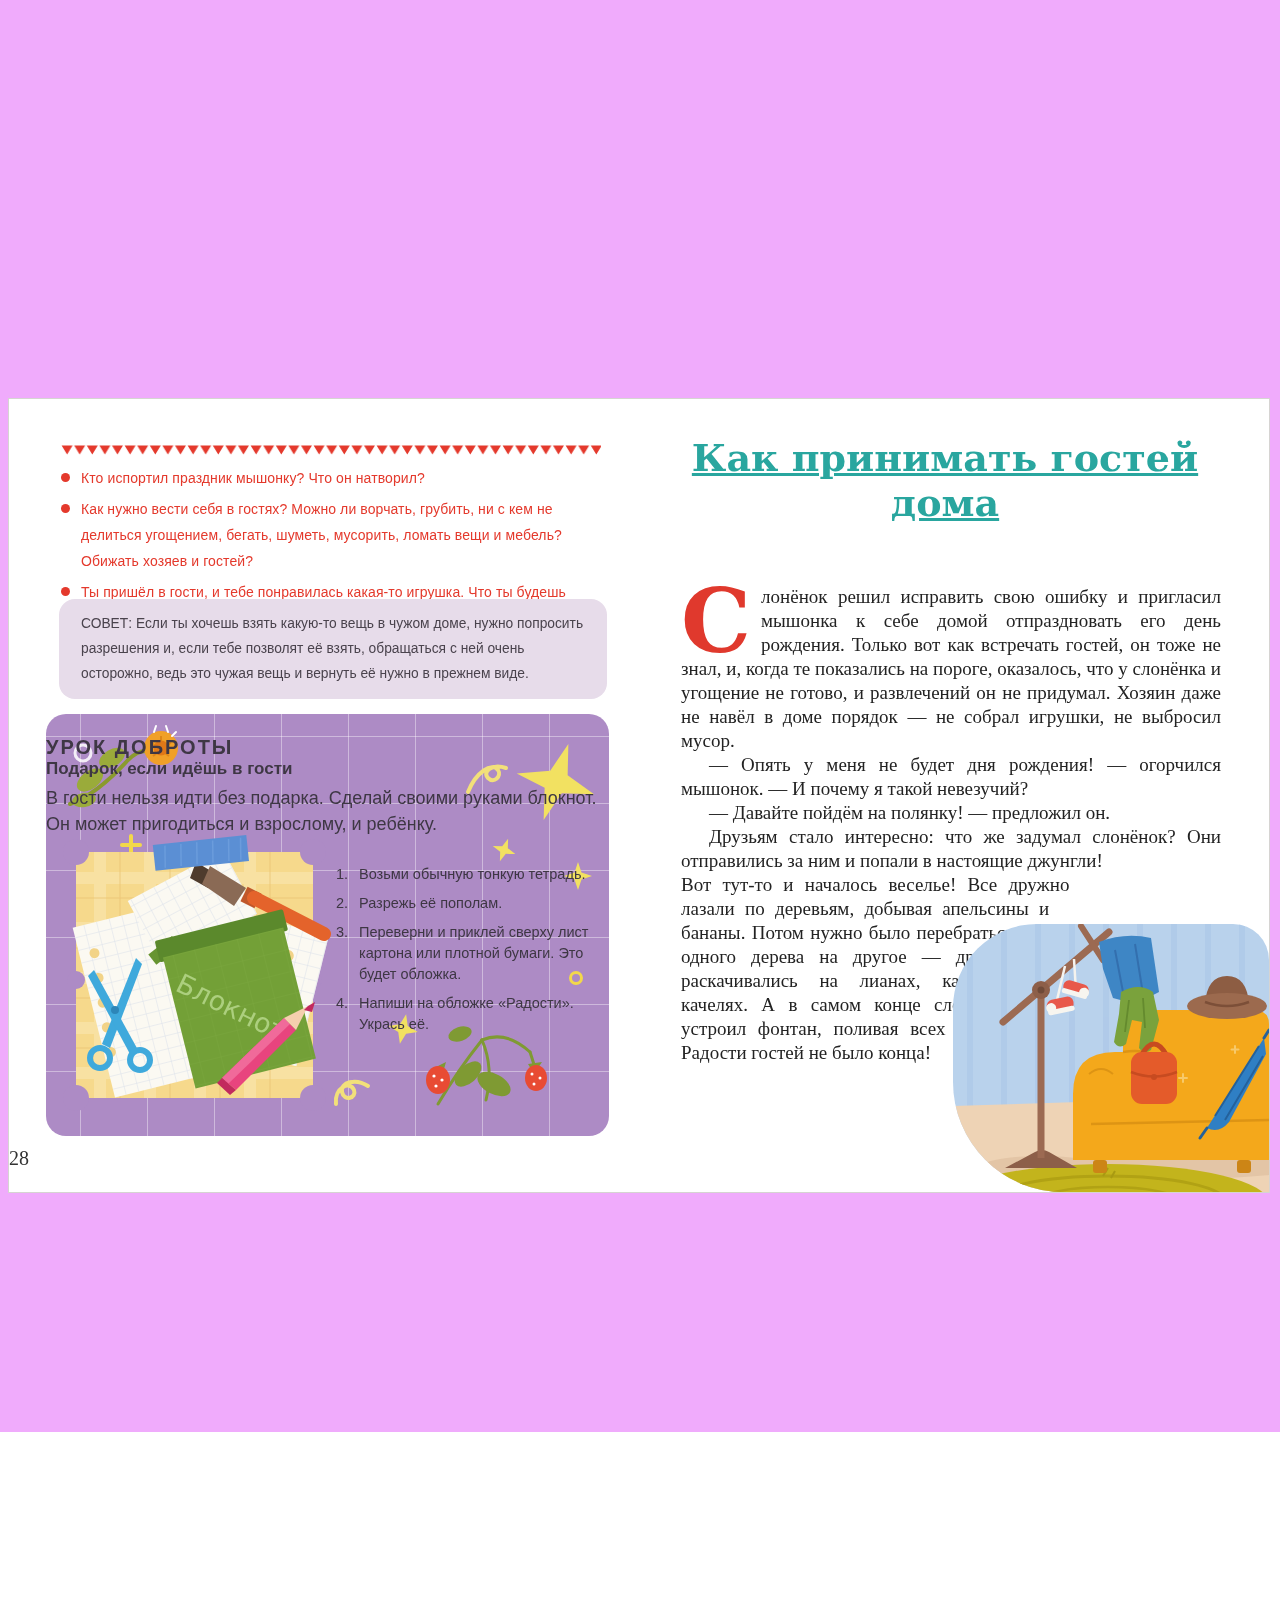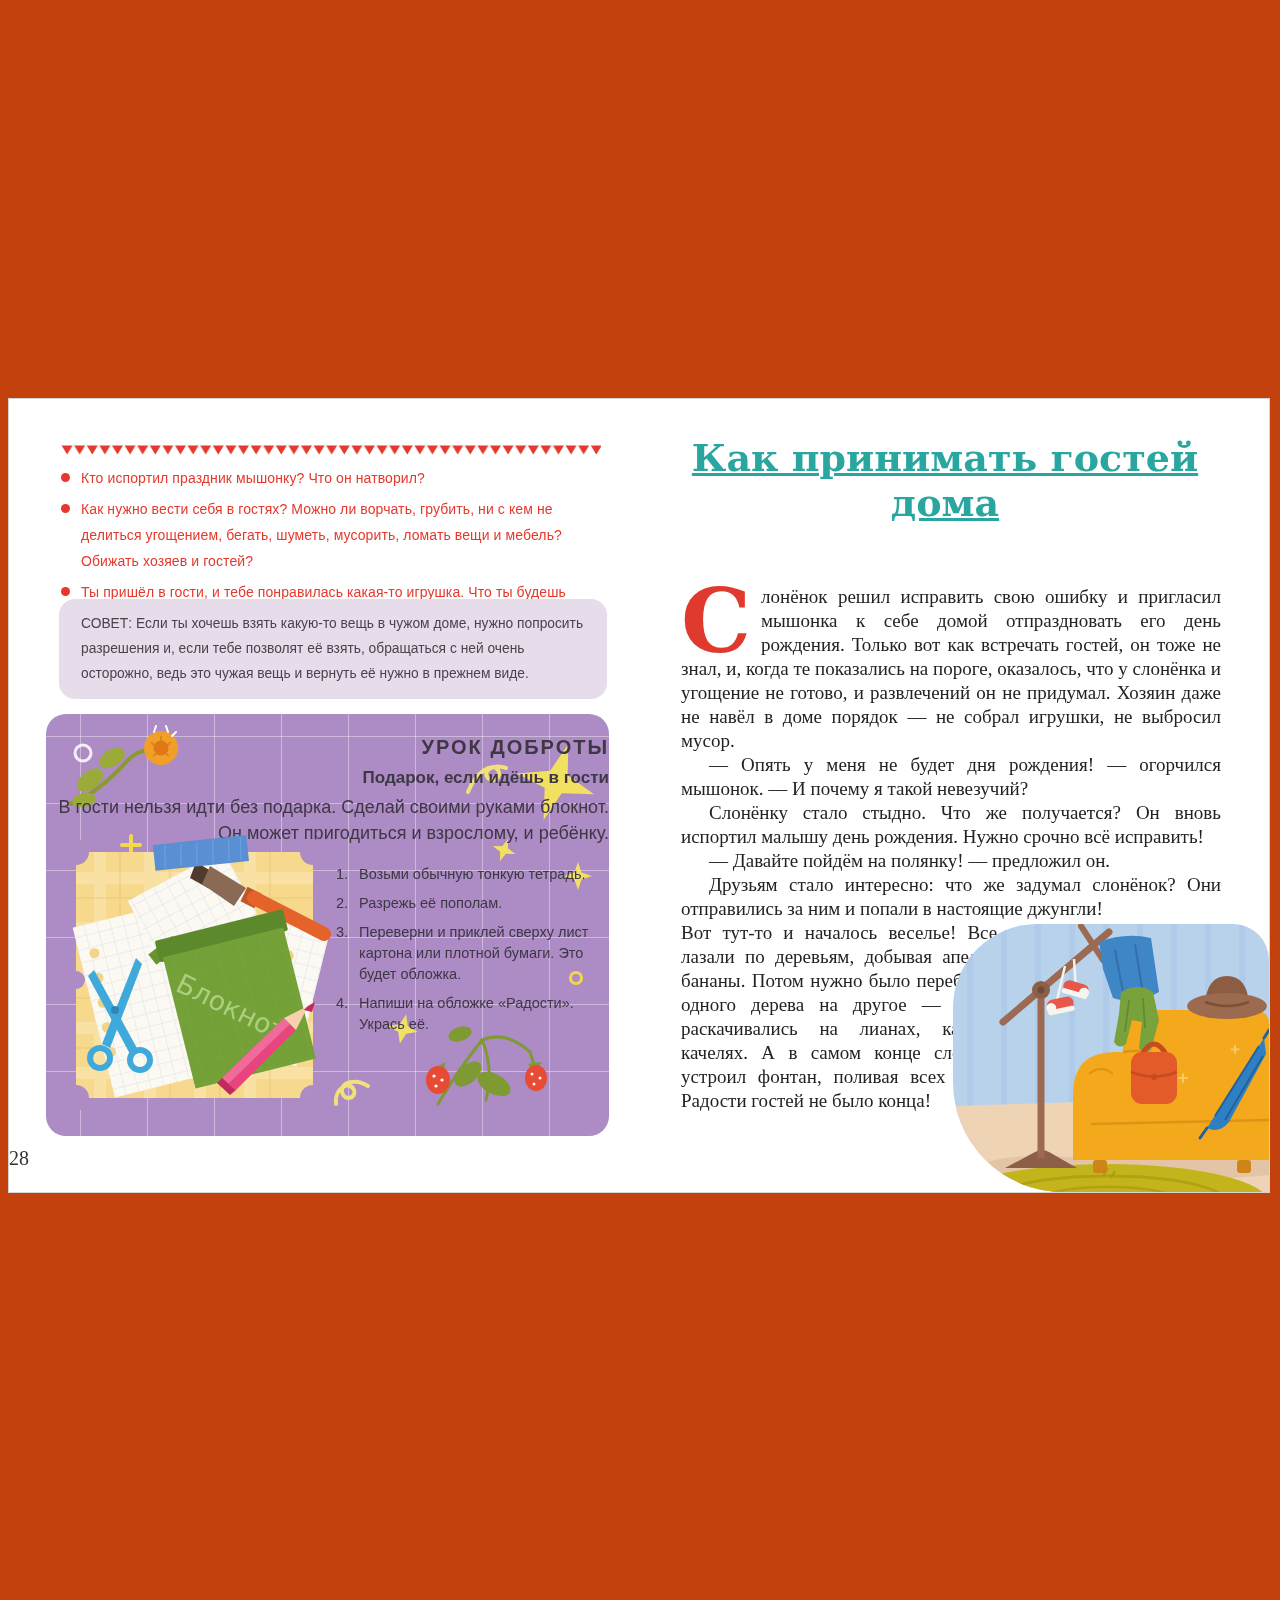--- a/index.html
+++ b/index.html
@@ -1,18 +1,18 @@
 <!DOCTYPE html>
 <html><head>
 <meta charset="utf-8">
 <style>
   * { margin:0; padding:0; box-sizing:border-box; }
   html,body { width:1280px; height:1600px; background:#ffffff;
     font-family:"Liberation Sans", sans-serif; }
-  .canvas { position:relative; width:1280px; height:1600px; background:#c2410c; overflow:hidden; }
+  .canvas { position:relative; width:1280px; height:1432px; background:#f0abfc; overflow:hidden; }
 
   .spread { position:absolute; left:8px; top:398px; width:1262px; height:795px;
     background:#fff; border:1px solid #d6d4d2; overflow:hidden; }
 
   
   .zigzag { position:absolute; left:52px; top:46px; width:540px; height:11px; }
 
   .questions { position:absolute; left:52px; top:66px; width:552px; }
   .q-item { display:flex; gap:11px; margin-bottom:5px; }
   .q-dot { flex:0 0 9px; width:9px; height:9px; border-radius:50%; background:#e4392c; margin-top:8px; }
@@ -21,23 +21,23 @@
   .advice-box { position:absolute; left:50px; top:200px; width:548px; height:100px;
     background:#e7dcea; border-radius:16px; padding:12px 20px 12px 22px; }
   .advice-text { font-size:13.8px; line-height:25px; color:#4a434d; }
 
   .lesson-card { position:absolute; left:37px; top:315px; width:563px; height:422px;
     border-radius:20px; background-color:#ad8bc5;
     background-image:
       linear-gradient(rgba(255,255,255,.40) 1.5px, transparent 1.5px),
       linear-gradient(90deg, rgba(255,255,255,.40) 1.5px, transparent 1.5px);
     background-size:67px 67px; background-position:34px 22px; overflow:hidden; }
-  .lesson-head { position:relative; text-align:right; padding-top:22px; color:#3e3744; }
+  .lesson-head { position:relative; text-align:left; padding-top:22px; color:#3e3744; }
   .lesson-title { font-size:20px; font-weight:bold; letter-spacing:2px; color:#3e3744; }
-  .lesson-sub { font-size:17px; font-weight:bold; margin-top:9px; color:#3e3744; }
+  .lesson-sub { font-size:17px; font-weight:bold; color:#3e3744; }
   .lesson-intro { font-size:18px; line-height:24px; margin-top:7px; color:#3e3744; }
 
   .craft-svg { position:absolute; left:30px; top:138px; overflow:visible; }
   .deco { position:absolute; overflow:visible; }
 
   .steps { position:absolute; left:290px; top:150px; width:266px; }
   .step { display:grid; grid-template-columns:23px 1fr; margin-bottom:8px; }
   .step-num, .step-text { font-size:14.5px; line-height:21px; color:#3e3744; }
 
   .page-num { position:absolute; top:748px; font-size:20px; color:#333;
@@ -313,21 +313,20 @@
 
     <div class="page-num left">28</div>
 
     <div class="chapter-title">Как принимать гостей дома</div>
 
     <div class="body-text">
       <p class="no-indent">
         <span class="dropcap">С</span><span>лонёнок решил исправить свою ошибку и пригласил мышонка к себе домой отпраздновать его день рождения. Только вот как встречать гостей, он тоже не знал, и, когда те показались на пороге, оказалось, что у слонёнка и угощение не готово, и развлечений он не придумал. Хозяин даже не навёл в доме порядок — не собрал игрушки, не выбросил мусор.</span>
       </p>
       <p><span>— Опять у меня не будет дня рождения! — огорчился мышонок. — И почему я такой невезучий?</span></p>
-      <p><span>Слонёнку стало стыдно. Что же получается? Он вновь испортил малышу день рождения. Нужно срочно всё исправить!</span></p>
       <p><span>— Давайте пойдём на полянку! — предложил он.</span></p>
       <p><span>Друзьям стало интересно: что же задумал слонёнок? Они отправились за ним и попали в настоящие джунгли!</span></p>
       <p class="no-indent">
         <span class="illu-spacer"></span><span>Вот тут-то и началось веселье! Все дружно лазали по деревьям, добывая апельсины и бананы. Потом нужно было перебраться с одного дерева на другое — друзья раскачивались на лианах, как на качелях. А в самом конце слонёнок устроил фонтан, поливая всех водой. Радости гостей не было конца!</span>
       </p>
     </div>
 
 
     <div class="illustration">
       <svg width="316" height="268" viewBox="0 0 316 268">

